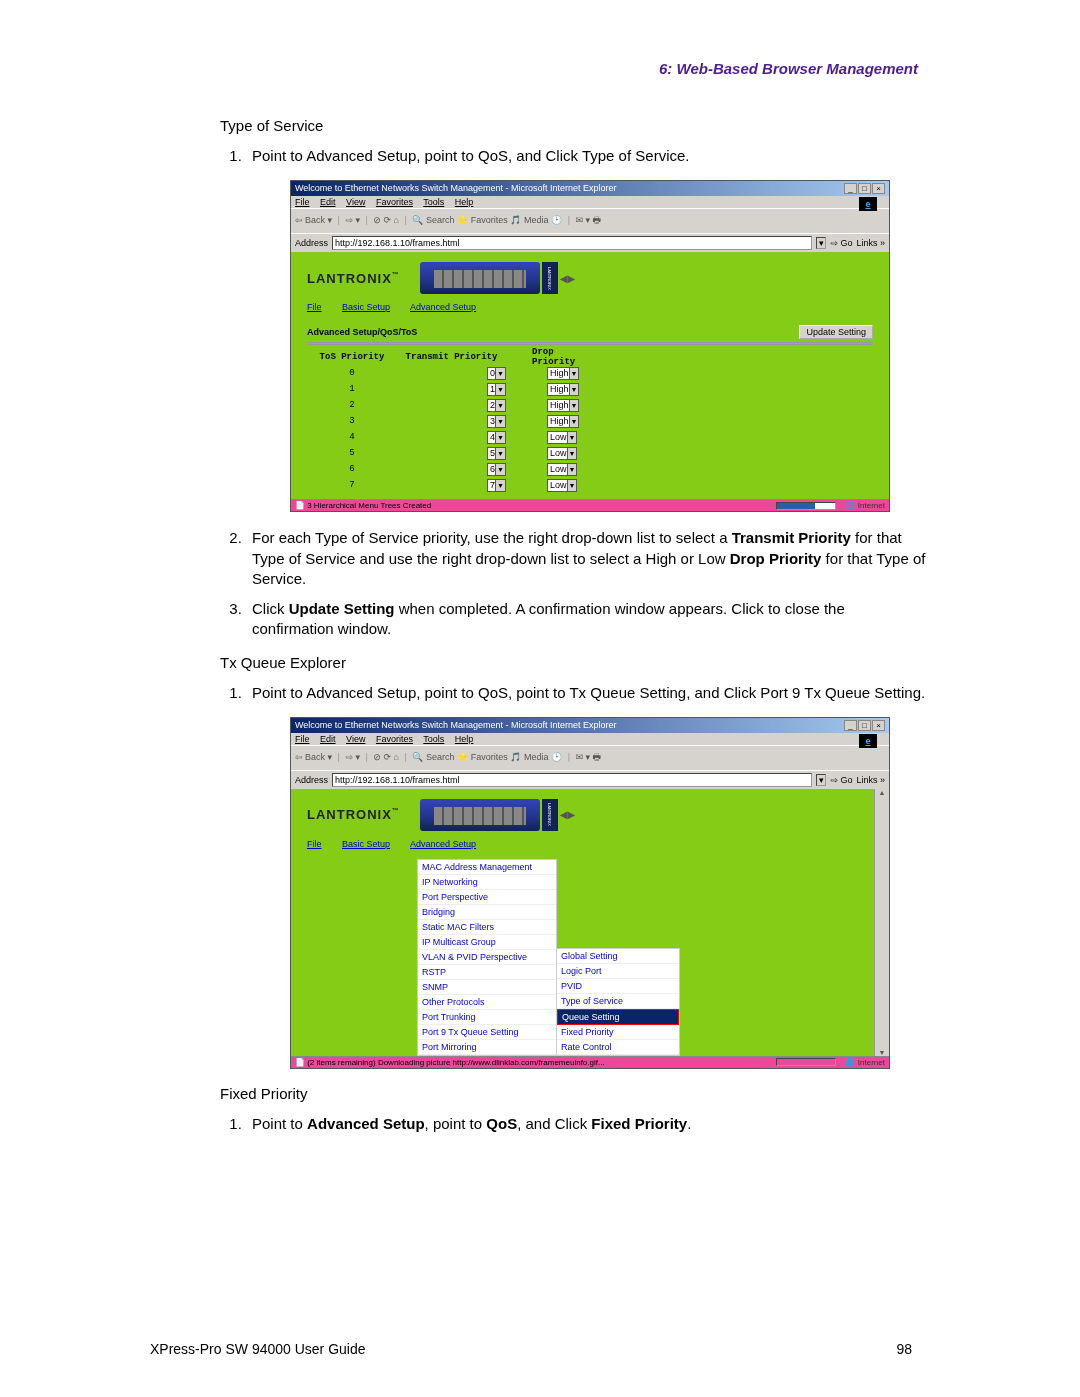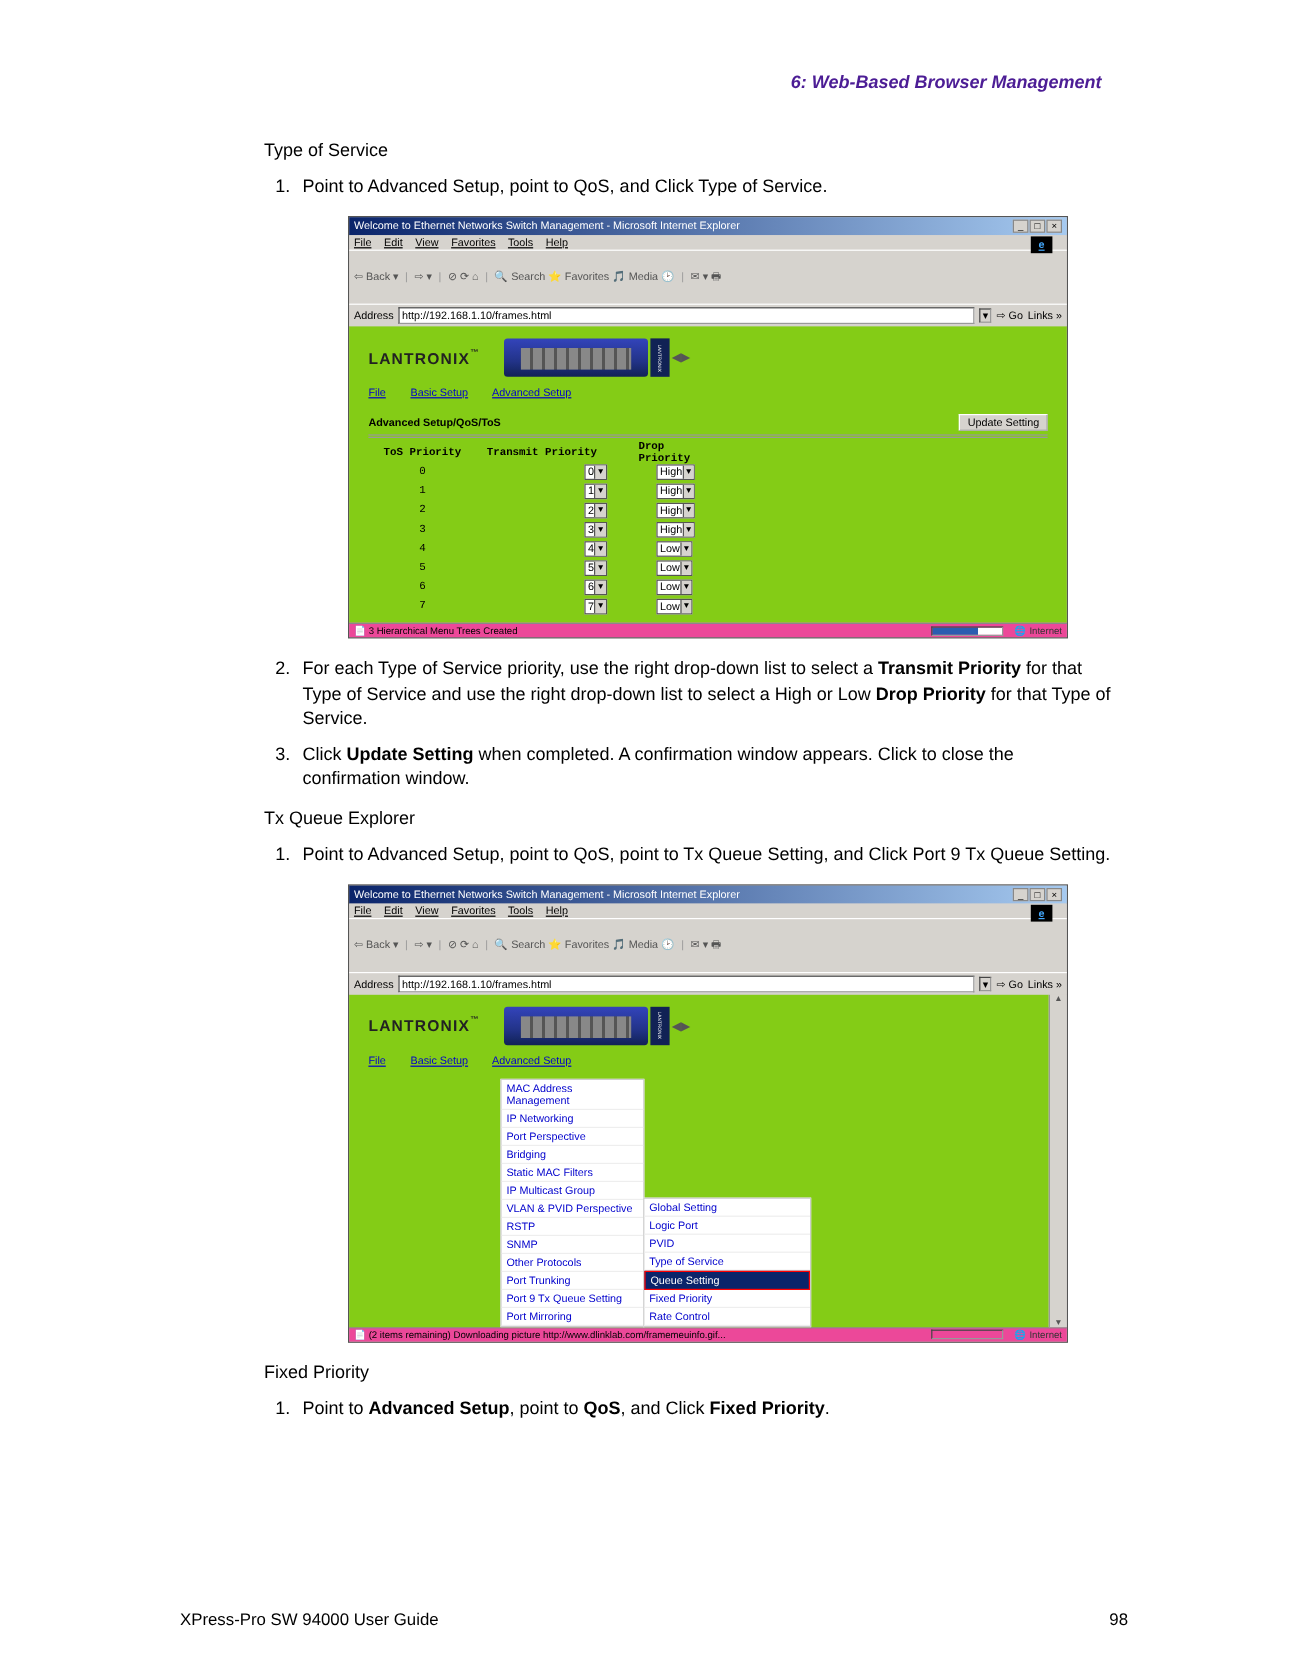--- a/index.html
+++ b/index.html
@@ -71,21 +71,21 @@
     font-size: 9px;
   }
   .ie-menubar span { margin-right: 8px; text-decoration: underline; }
   .ie-menubar .logo-sq {
     float:right; width:18px; height:14px; background:#000;
     display:flex; align-items:center; justify-content:center;
     color:#4af; font-size:9px; font-weight:bold;
   }
   .ie-toolbar {
     background: #D6D3CE;
-    padding: 14px 4px;
+    padding: 4px 4px;
     border-top:1px solid #fff;
     font-size: 9px;
     color:#555;
   }
   .ie-toolbar .sep { margin: 0 3px; color:#999; }
   .ie-addrbar {
     background: #D6D3CE;
     padding: 2px 4px;
     display:flex;
     align-items:center;
@@ -174,32 +174,32 @@
     background:#ec4899; border-top:1px solid #888;
     display:flex; font-size:8px; padding:1px 4px;
     justify-content: space-between;
   }
   .ie-status .prog { width:60px; height:8px; border:1px inset #999; background: linear-gradient(to right,#2a5db0 65%, #fff 65%);}
   .ie-status .inet { color:#333; }
 
   
   .adv-menu-area { display:flex; margin-top:6px; }
   .ie-content.adv { padding-bottom:0; }
-  .adv-col1 { width:120px; background:#fff; border:1px solid #ccc; font-size:9px; }
+  .adv-col1 { width:140px; background:#fff; border:1px solid #ccc; font-size:9px; }
   .adv-col1 div { padding:2px 4px; border-bottom:1px solid #eee; color:#0000cc; }
-  .adv-col2 { width:140px; background:#fff; border:1px solid #ccc; font-size:9px; margin-left:-1px;}
+  .adv-col2 { width:124px; background:#fff; border:1px solid #ccc; font-size:9px; margin-left:-1px;}
   .adv-col2 div { padding:2px 4px; border-bottom:1px solid #eee; color:#0000cc; }
   .adv-col2 .hi { background:#0A246A; color:#fff; border:1px solid #f00; }
   .scrollbar-v {
     width:15px; background:#D6D3CE; border-left:1px solid #999;
     display:flex; flex-direction:column; justify-content:space-between;
     font-size:7px; text-align:center; color:#555;
   }
   .footer {
-    position:absolute; bottom:40px; left:150px; right:140px;
+    position:absolute; bottom:40px; left:150px; right:168px;
     display:flex; justify-content:space-between;
     font-size:14px;
   }
 </style>
 </head>
 <body>
 
 <div class="page">
   <div class="header">6: Web-Based Browser Management</div>
 

